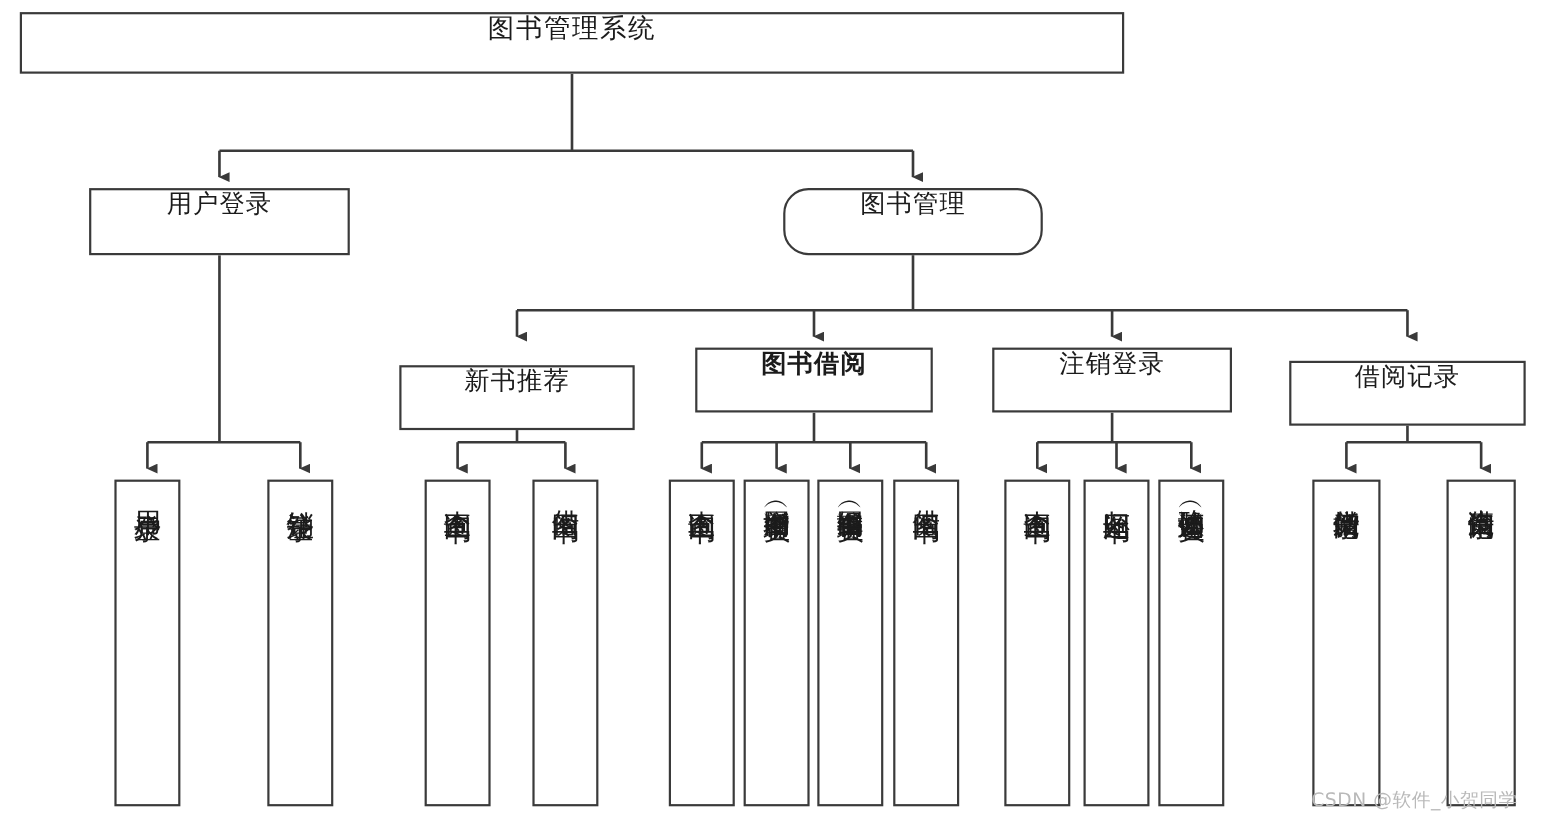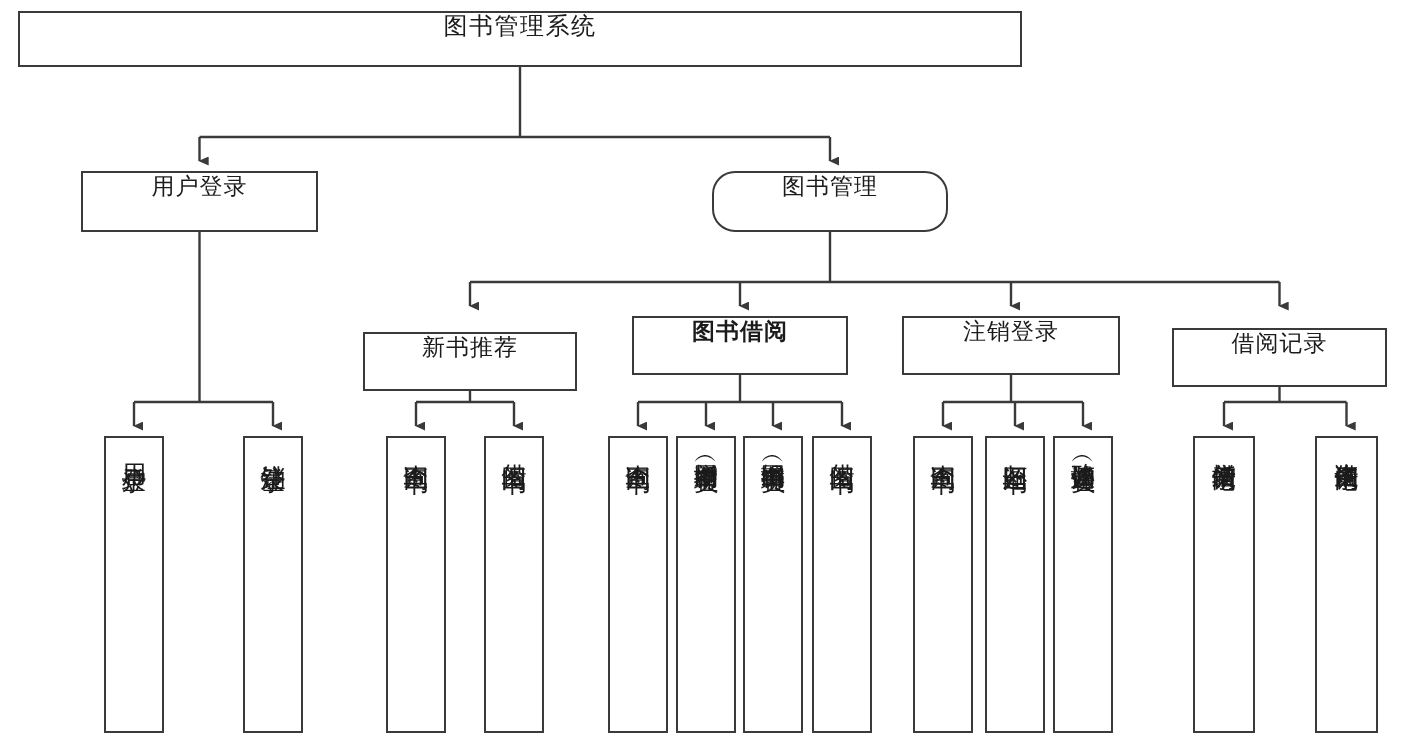--- a/index.html
+++ b/index.html
@@ -182,14 +182,15 @@
         <span class="label">确认归还（管理员）</span>
       </div>
       <div class="node vert tall" style="left: 1193px; top: 436px; width: 62px; height: 297px;">
         <span class="label">新增借阅记录</span>
       </div>
       <div class="node vert tall" style="left: 1315px; top: 436px; width: 63px; height: 297px;">
         <span class="label">查询借阅记录</span>
       </div>
     </div>
 
+  <div class="watermark" style="left: 1192px; top: 716px; color: rgb(185, 185, 185);">CSDN @软件_小贺同学</div>
 
 </div>
 
 </body></html>

